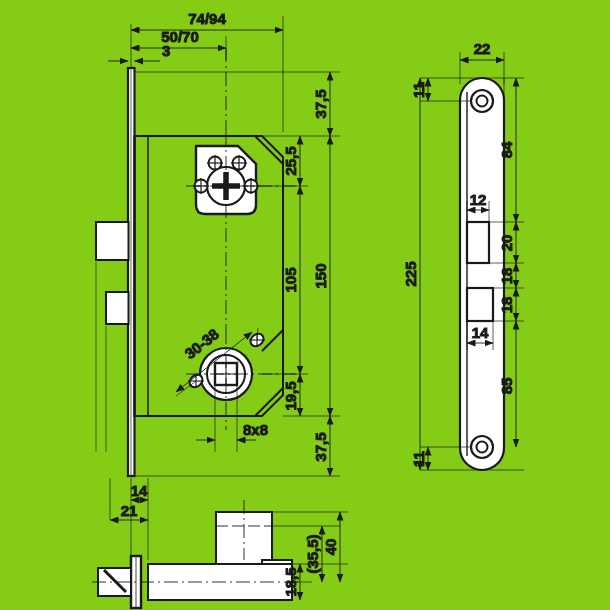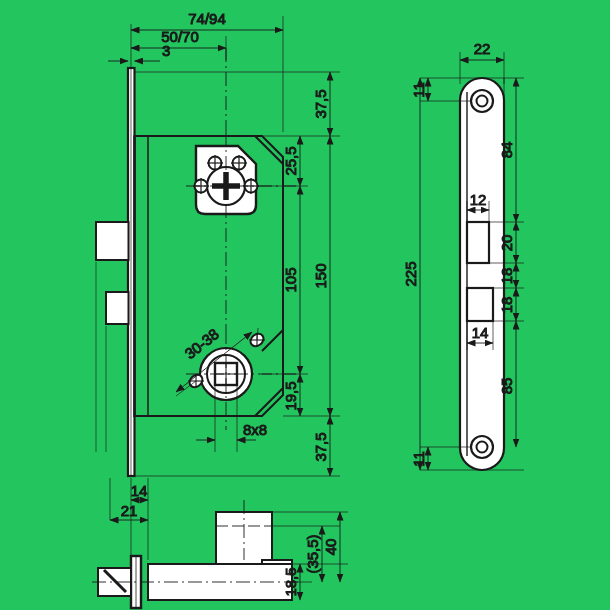--- a/index.html
+++ b/index.html
@@ -1,17 +1,17 @@
 <!DOCTYPE html>
 <html><head>
 <meta charset="utf-8">
 <style>
   html,body{margin:0;padding:0;background:#ffffff;}
   body{width:610px;height:610px;font-family:"Liberation Sans",sans-serif;}
-  #sheet{position:relative;width:610px;height:610px;overflow:hidden;background:#22c55e;}
+  #sheet{position:relative;width:610px;height:610px;overflow:hidden;background:#84cc16;font-weight:bold;}
   svg{display:block;}
   .dimtxt{font-family:"Liberation Sans",sans-serif;font-size:15px;fill:#1a1a1a;}
 </style>
 </head>
 <body>
 
 <div id="sheet">
 <svg width="610" height="610" viewBox="0 0 610 610">
   <defs>
     <marker id="ar" markerWidth="9" markerHeight="7" refX="8.5" refY="3.5" orient="auto" markerUnits="userSpaceOnUse">

